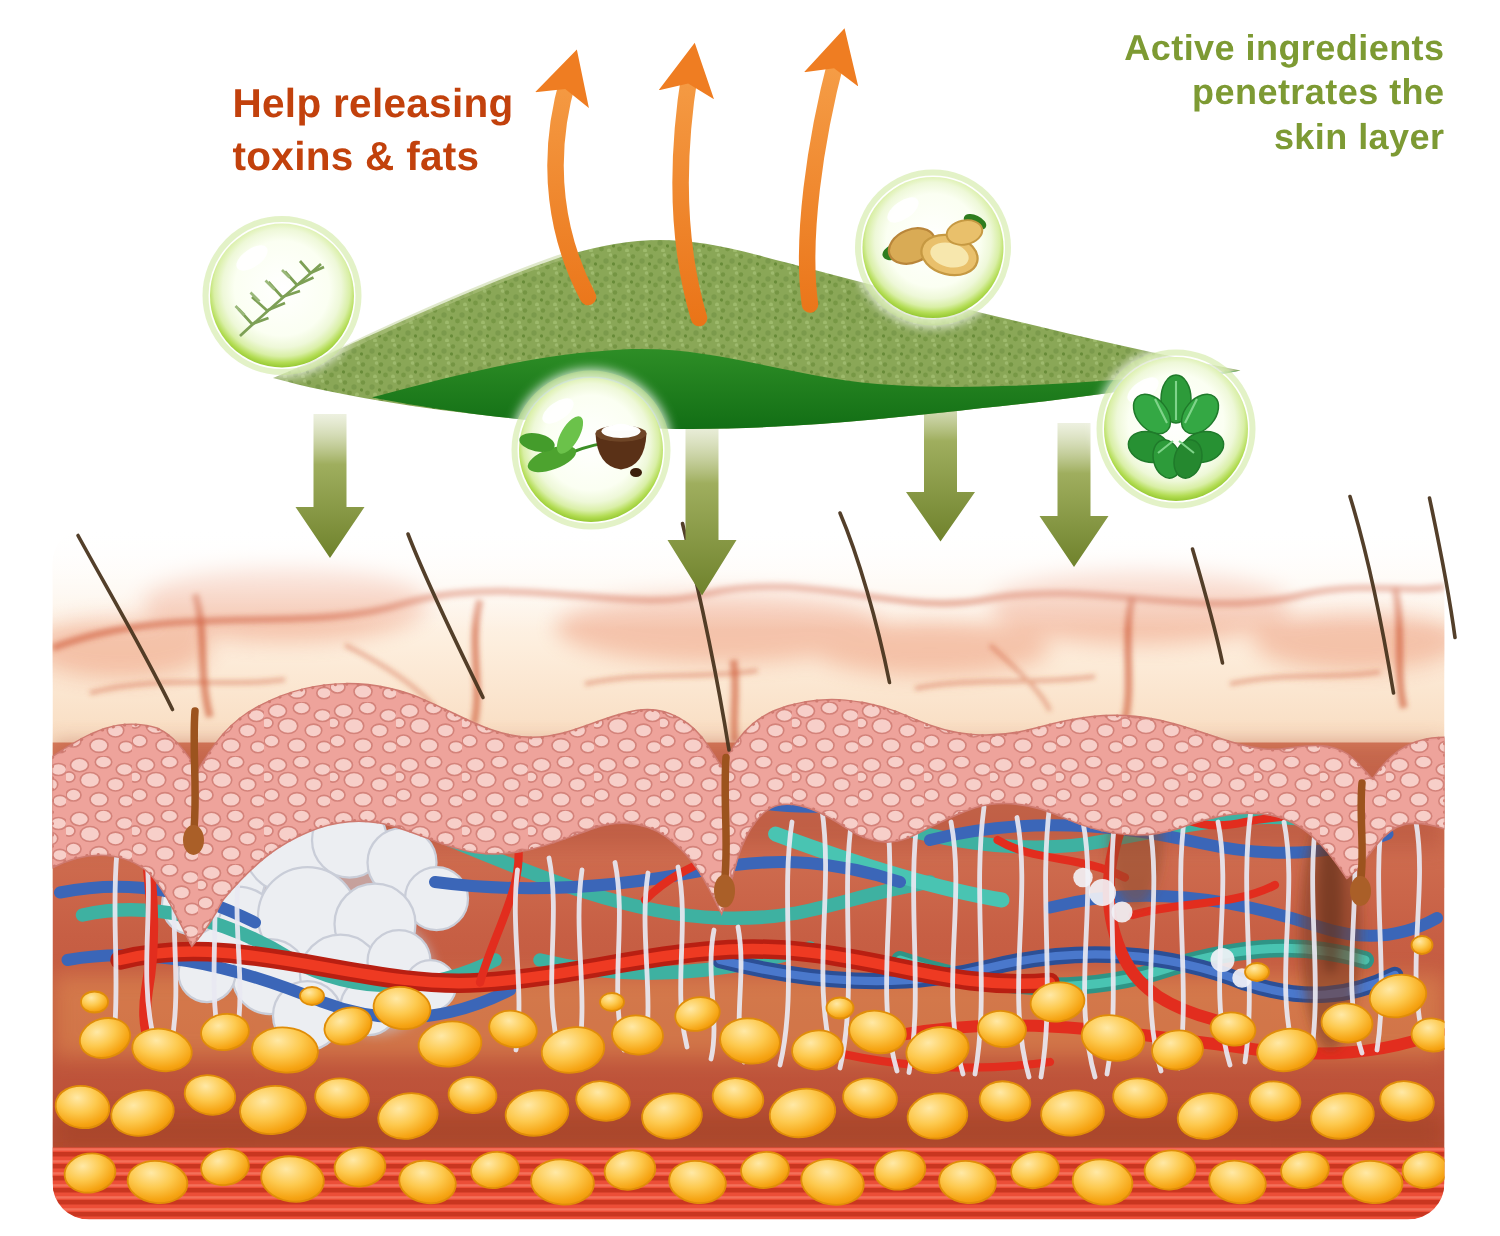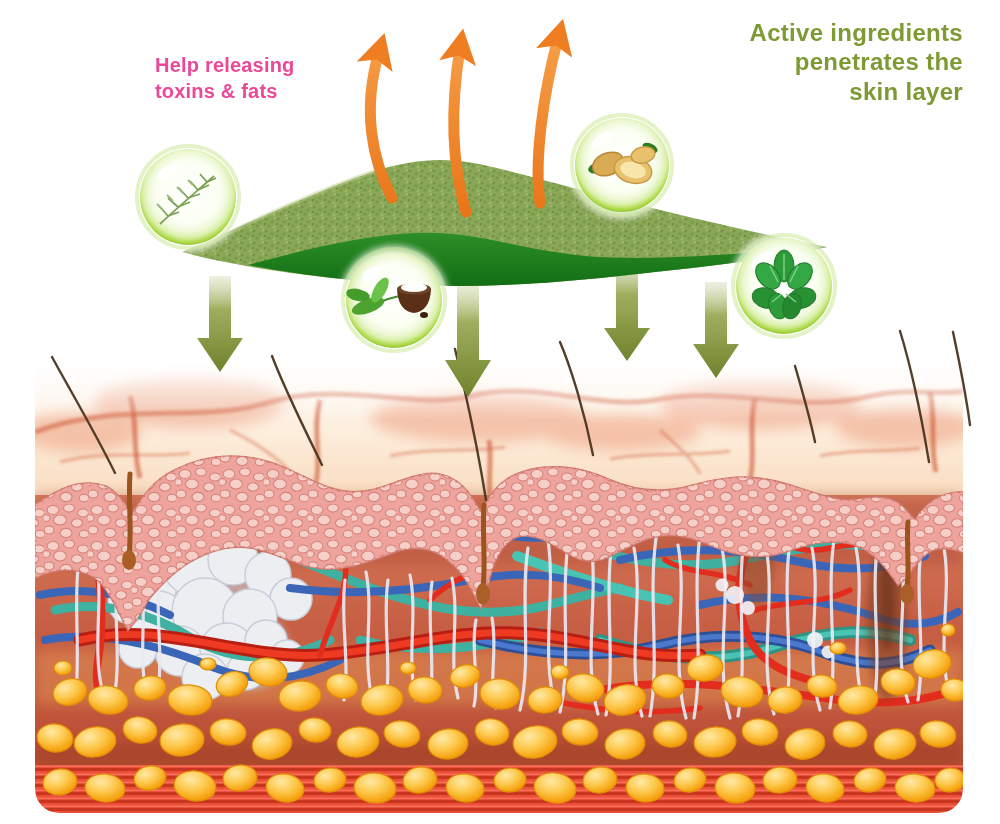--- a/index.html
+++ b/index.html
@@ -1,20 +1,20 @@
 <!DOCTYPE html>
 <html><head>
 <meta charset="utf-8">
 <style>
   html,body{margin:0;padding:0;background:#ffffff;}
   .stage{position:relative;width:1000px;height:824px;background:#ffffff;overflow:hidden;
          font-family:"Liberation Sans", sans-serif;}
   .stage svg{position:absolute;left:0;top:0;}
   .headline{position:absolute;font-weight:bold;white-space:pre-line;}
-  .headline-left{left:155px;top:52px;font-size:20px;line-height:1.3;color:#ec4899;letter-spacing:.2px;}
+  .headline-left{left:155px;top:52px;font-size:27px;line-height:1.3;color:#c2410c;letter-spacing:.2px;}
   .headline-right{right:37px;top:18px;font-size:24px;line-height:1.22;color:#7d9a33;text-align:right;letter-spacing:.3px;}
 </style>
 </head>
 <body>
 
 <div class="stage">
 
 <svg width="1000" height="824" viewBox="0 0 1000 824">
 <defs>
   <clipPath id="skinClip">

